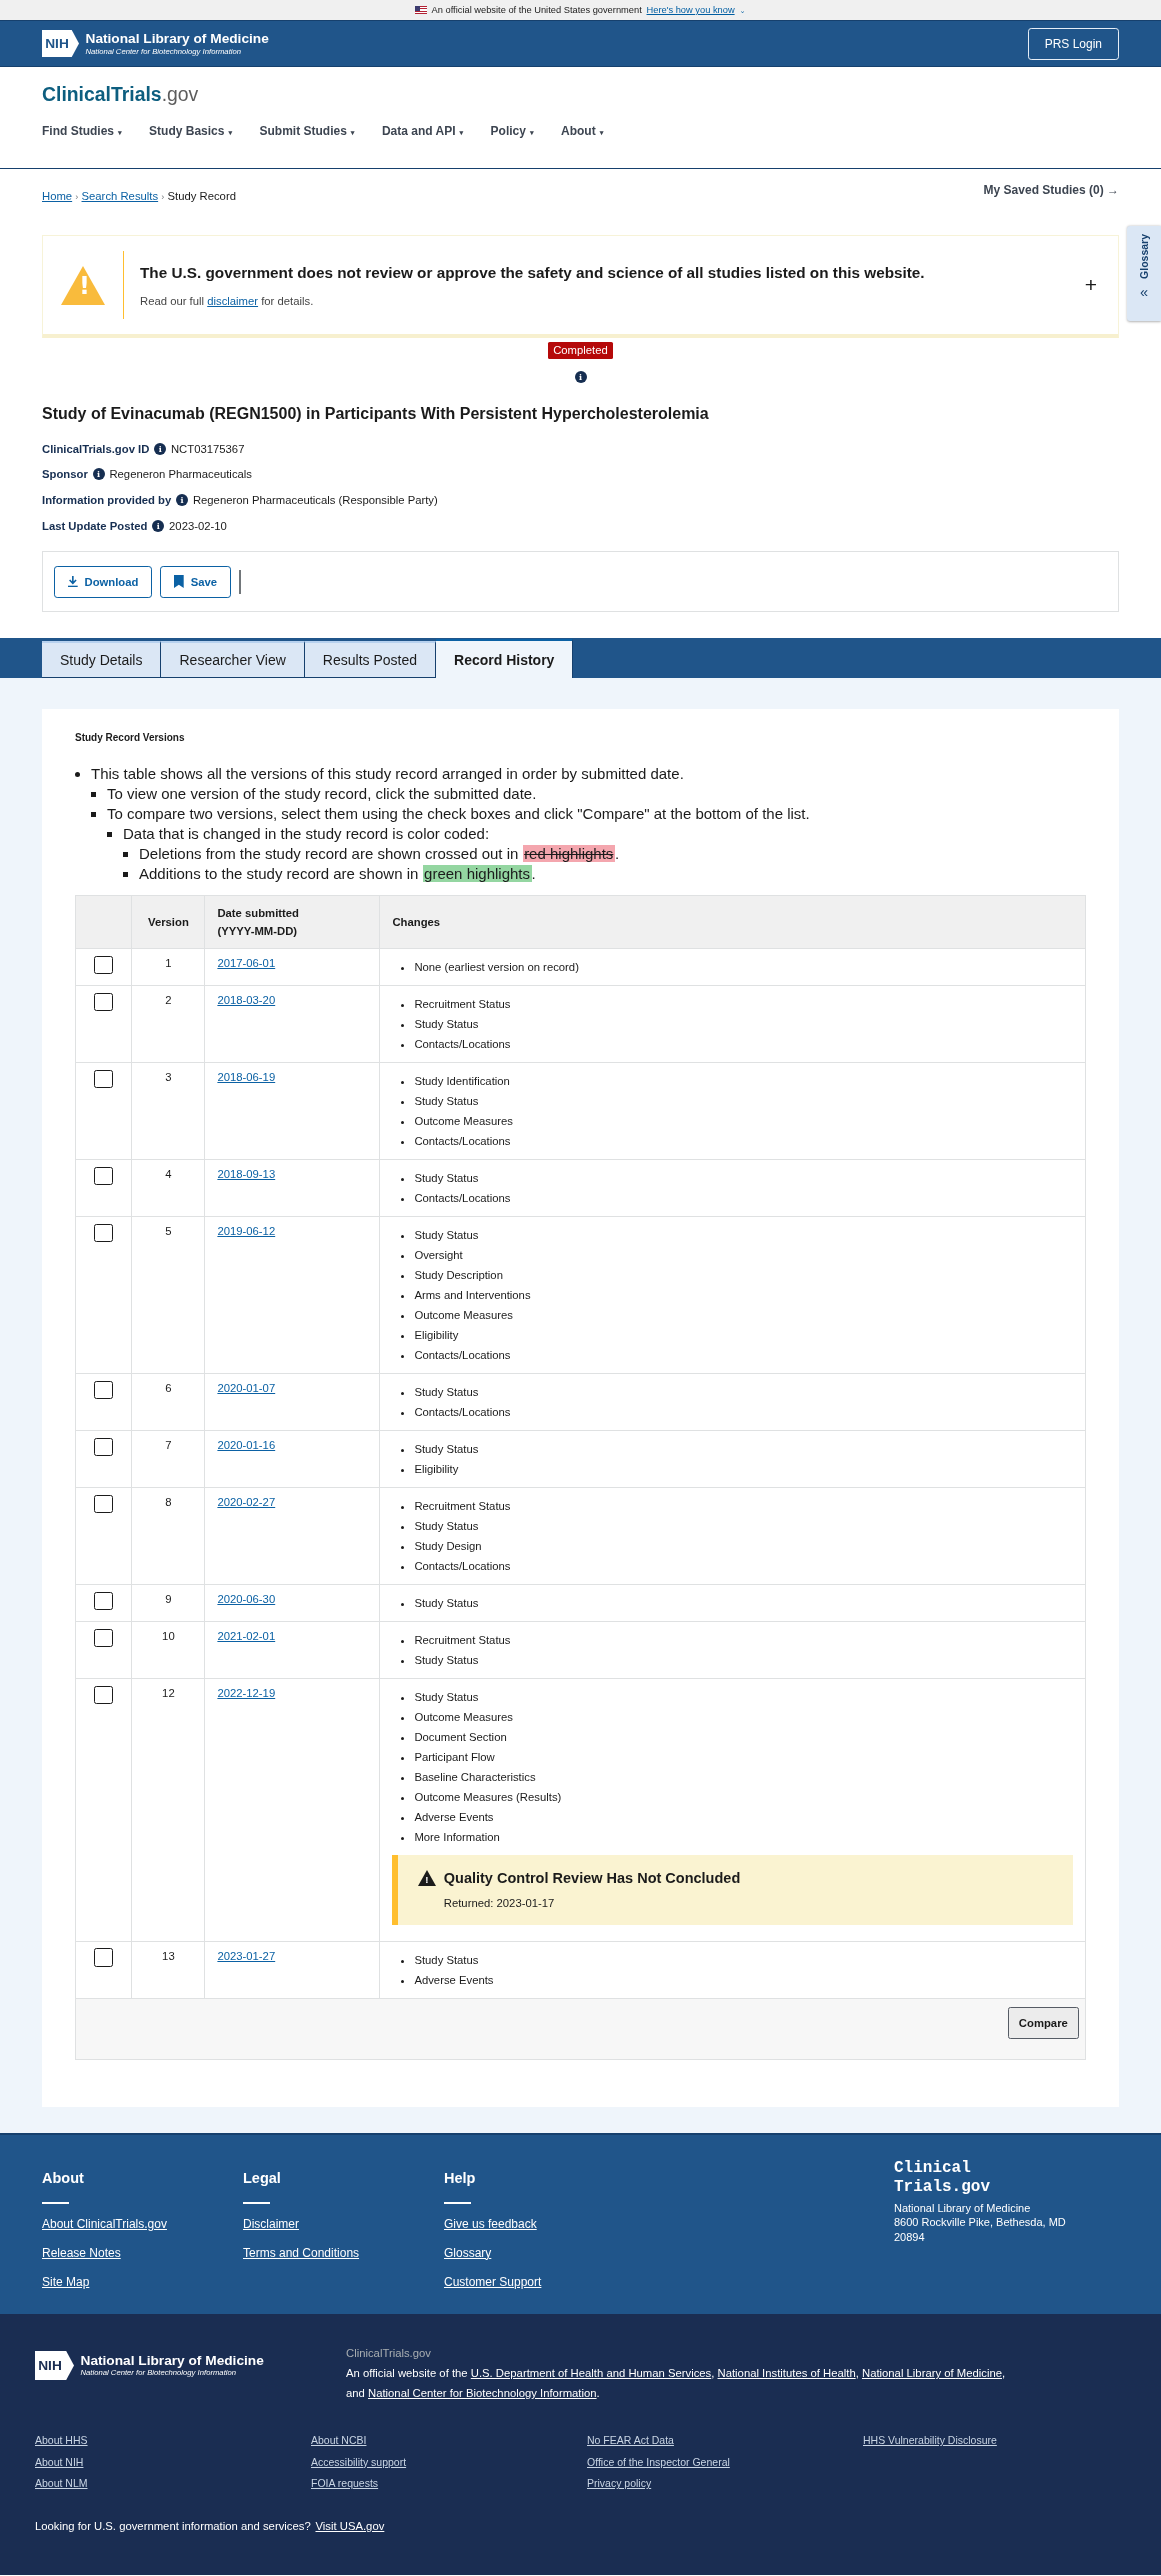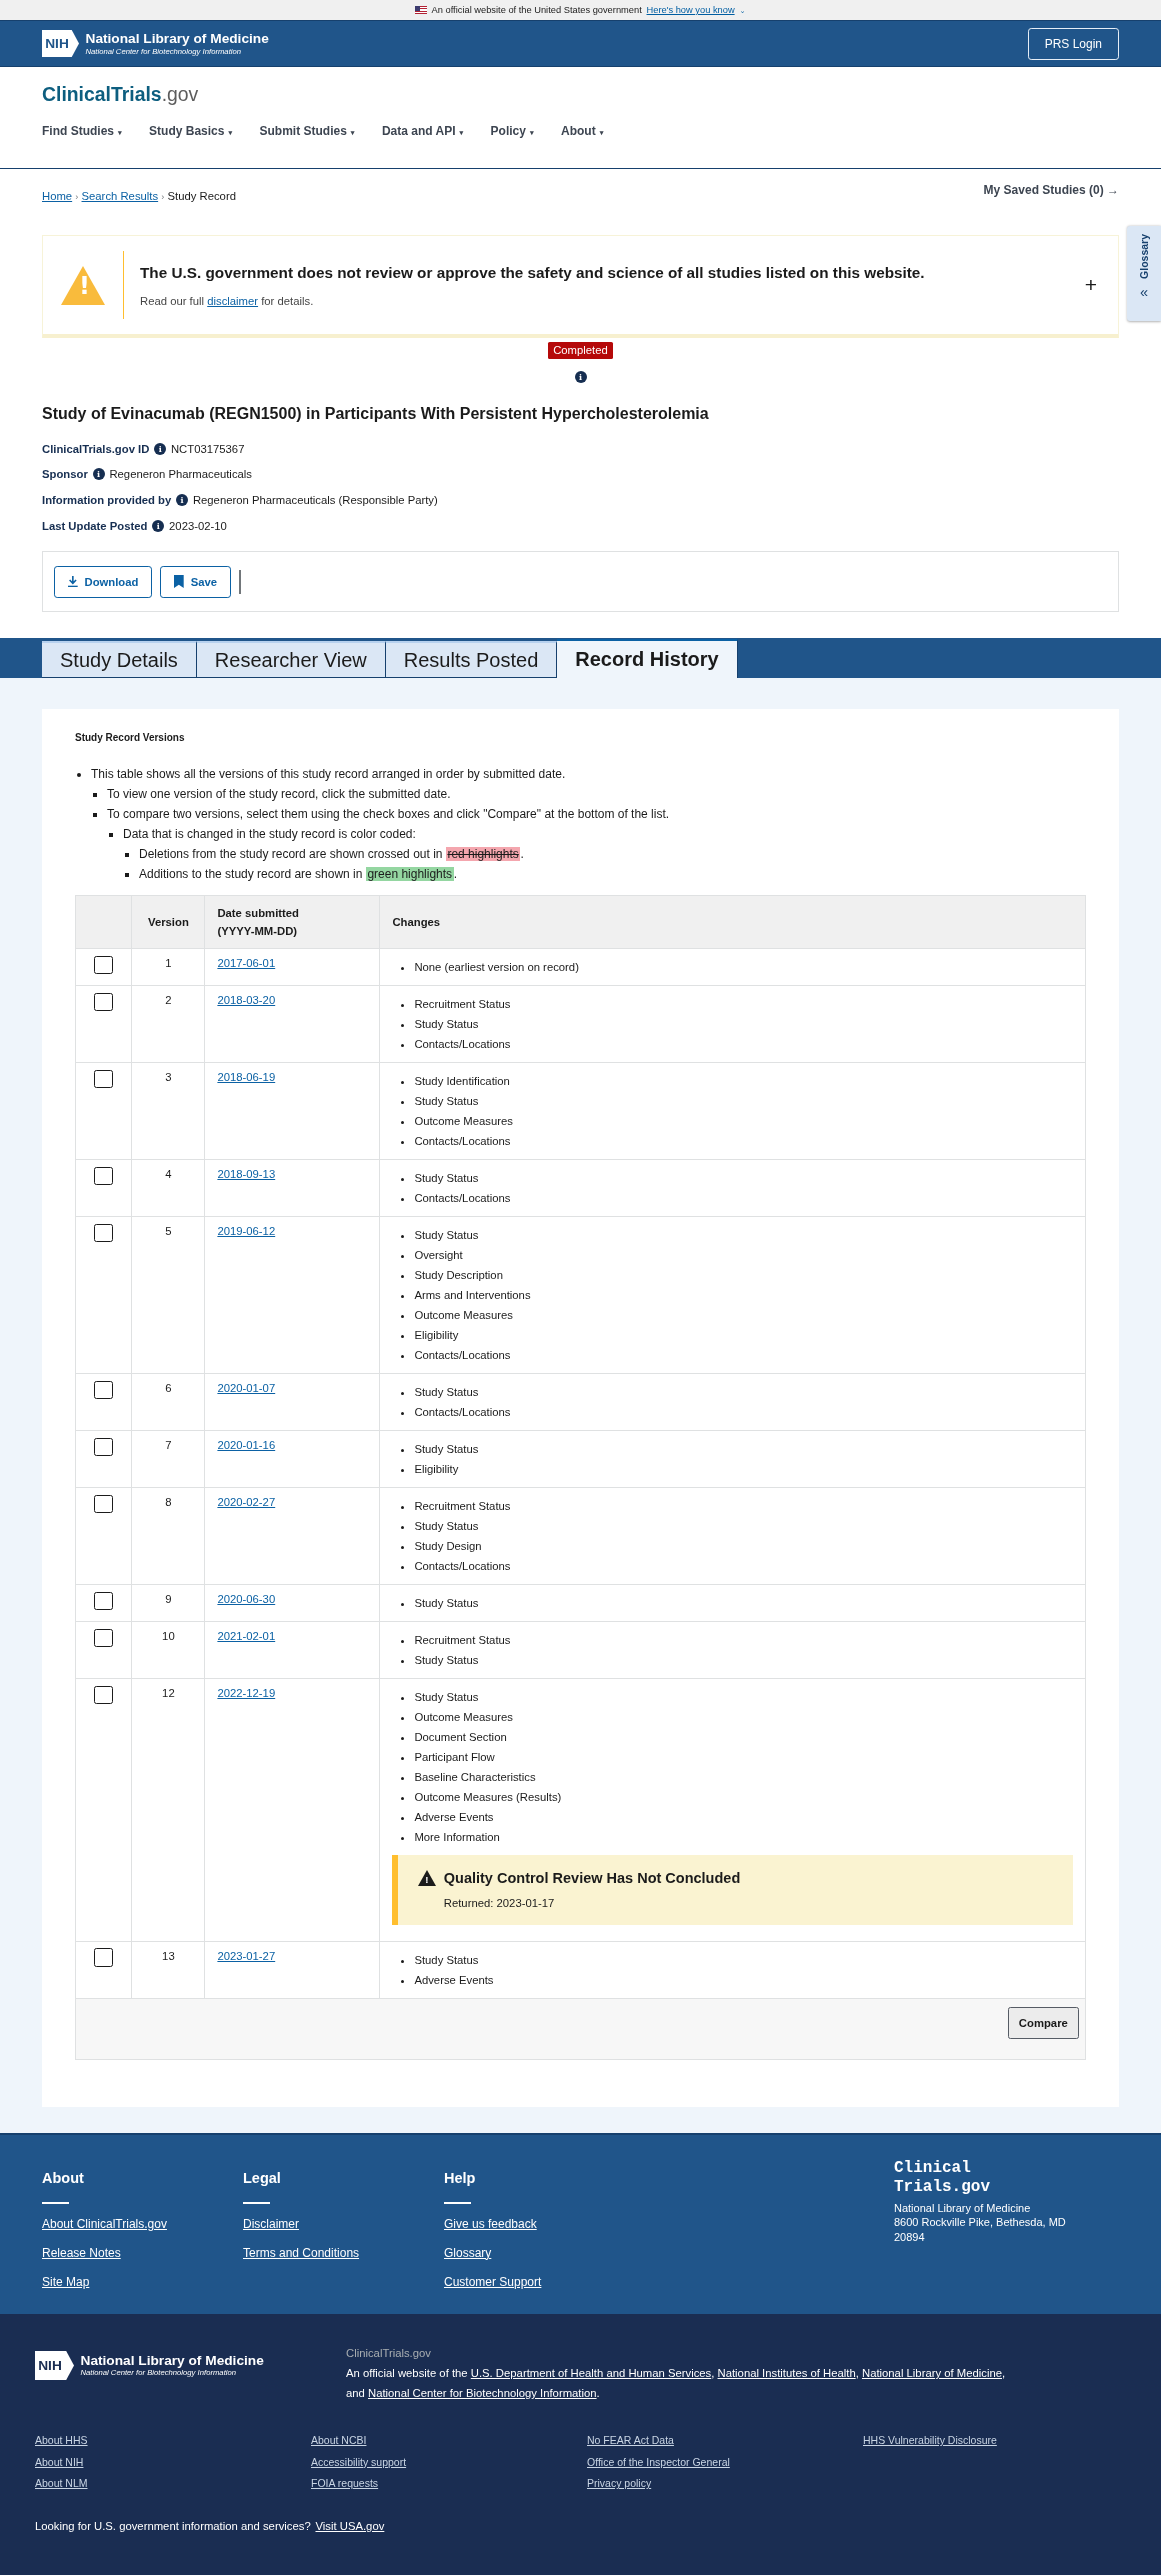--- a/index.html
+++ b/index.html
@@ -56,28 +56,28 @@
   .meta { margin-top: 19.4px; }
   .meta-row { font-size: 11.3px; margin-bottom: 13.7px; display: flex; align-items: center; gap: 4.8px; }
   .meta-row .lbl { font-weight: bold; color: #162e51; }
 
   .action-bar { margin-top: 19.4px; border: 0.8px solid #dfe1e2; height: 61px; display: flex; align-items: center; padding-left: 11.3px; gap: 8px; }
   .act-btn { border: 1.6px solid #0b61a4; color: #0b61a4; background: #fff; font-weight: bold; font-size: 11.3px; height: 32px; padding: 0 13px; border-radius: 3.2px; display: flex; align-items: center; gap: 6.5px; font-family: "Liberation Sans", sans-serif; }
   .act-divider { width: 1.6px; height: 24px; background: #71767a; }
 
   
   .tab-strip { margin-top: 26px; height: 40px; background: #20558a; padding-left: 42px; display: flex; align-items: flex-end; }
-  .tab { height: 37px; padding: 0 18px; background: #dbe7f5; border-right: 0.8px solid #16406d; border-bottom: 1.6px solid #16406d; display: flex; align-items: center; font-size: 20px; color: #1b1b1b; border-top: 2.4px solid #b7d1ee; }
+  .tab { height: 37px; padding: 0 18px; background: #dbe7f5; border-right: 0.8px solid #16406d; border-bottom: 1.6px solid #16406d; display: flex; align-items: center; font-size: 14px; color: #1b1b1b; border-top: 2.4px solid #b7d1ee; }
   .tab.active { background: #eff5fb; font-weight: bold; border-top: 2.4px solid #0b61a4; border-bottom: none; height: 39px; }
 
   
   .bg-section { background: #eff5fb; padding: 31px 42px 26px; }
   .card { background: #fff; padding: 22.6px 33px 47px; }
   .card h2 { font-size: 10px; font-weight: bold; color: #1b1b1b; }
-  .help-list { margin-top: 21px; font-size: 12px; color: #1b1b1b; }
+  .help-list { margin-top: 21px; font-size: 15px; color: #1b1b1b; }
   .help-list ul { list-style: disc; padding-left: 16px; }
   .help-list ul ul { list-style: square; }
   .help-list li { line-height: 20px; }
   .del { background: #f4a6ae; text-decoration: line-through; padding: 0 1.6px; }
   .add { background: #94d6a1; padding: 0 1.6px; }
 
   table.versions { width: 100%; border-collapse: collapse; margin-top: 11.3px; border: 0.8px solid #dfe1e2; font-size: 11.3px; }
   table.versions th { background: #f0f0f0; text-align: left; padding: 8px 12px; font-weight: bold; border-right: 0.8px solid #dfe1e2; height: 50px; vertical-align: middle; line-height: 18px; }
   table.versions td { padding: 8px 12px; border-top: 0.8px solid #dfe1e2; border-right: 0.8px solid #dfe1e2; vertical-align: top; }
   table.versions td.cb { width: 56px; padding: 6.5px 18px; }

